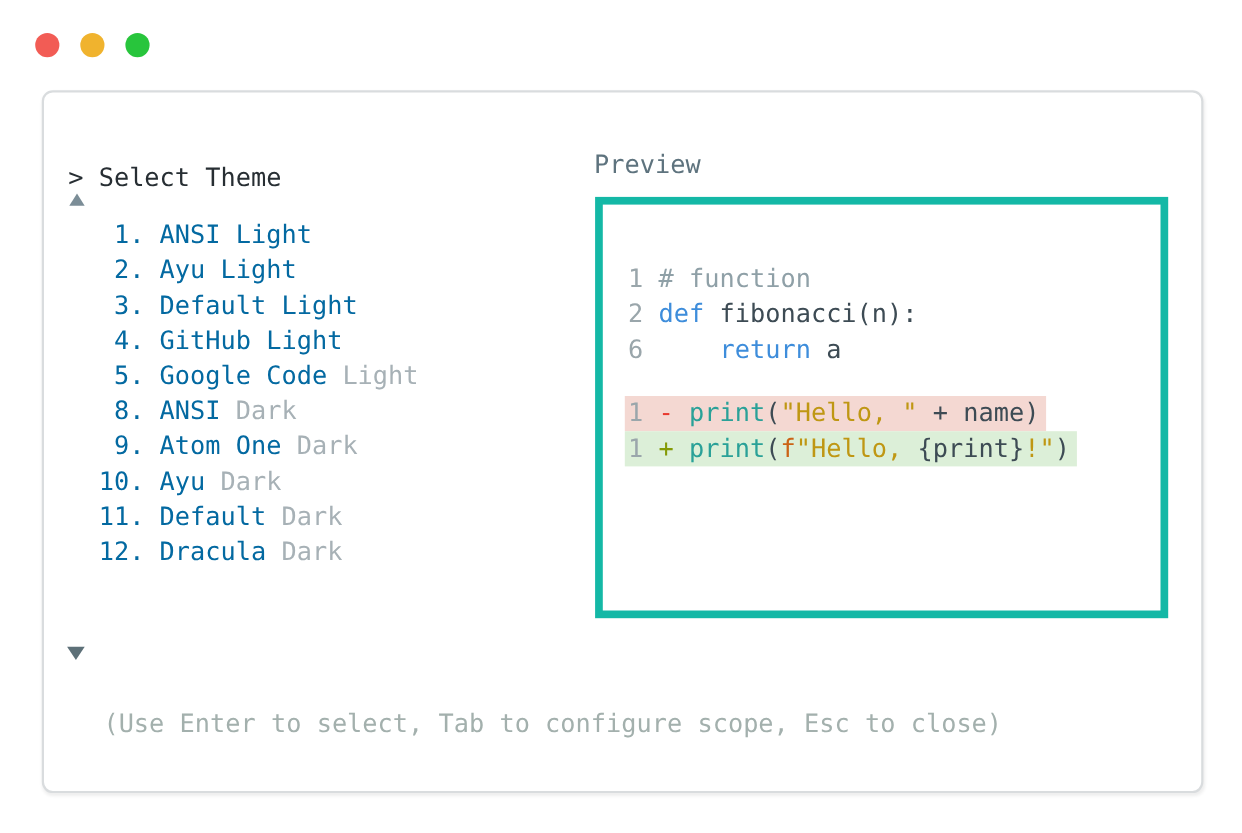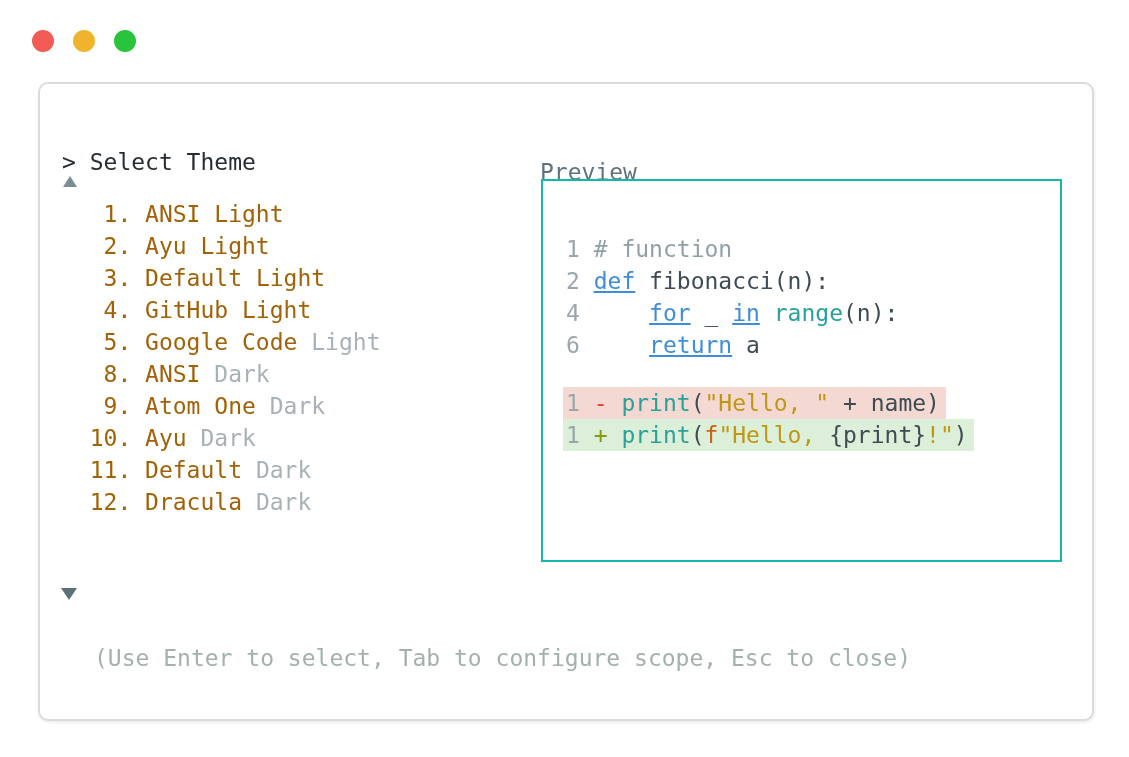--- a/index.html
+++ b/index.html
@@ -11,57 +11,57 @@
   .traffic{position:absolute;left:32px;top:30px;display:flex;gap:19px;}
   .light{width:22px;height:22px;border-radius:50%;}
   
   .window{
     position:absolute;left:38px;top:82px;width:1052px;height:635px;
     border:2px solid #d9dcde;border-radius:10px;background:#ffffff;
     box-shadow:1px 2px 3px rgba(0,0,0,0.07);
   }
   .mono{font-size:23px;line-height:32px;white-space:pre;}
   .prompt{position:absolute;left:22px;top:50px;color:#272e33;margin-top:12px;}
-  .preview-label{position:absolute;left:500px;top:50px;color:#5e737e;margin-top:22px;}
+  .preview-label{position:absolute;left:500px;top:50px;color:#5e737e;}
   .scroll-up{
     position:absolute;left:23px;top:92px;width:0;height:0;
     border-left:7px solid transparent;border-right:7px solid transparent;
     border-bottom:11px solid #7b8d97;
   }
   .scroll-down{
     position:absolute;left:21px;top:504px;width:0;height:0;
     border-left:8px solid transparent;border-right:8px solid transparent;
     border-top:12px solid #5d7078;
   }
   .theme-list{position:absolute;left:22px;top:114px;}
   .theme-row{position:relative;font-size:23px;line-height:32px;white-space:pre;cursor:default;}
-  .item-text{color:#a16207;}
+  .item-text{color:#0369a1;}
   .item-muted{color:#a7b1b6;}
   .theme-row.selected .item-text,
   .theme-row.selected .item-muted{color:#8e9d10;}
   .bullet{
     position:absolute;left:-8px;top:50%;transform:translateY(-50%);
     width:13px;height:13px;border-radius:50%;background:#8e9d10;
   }
   .hint{position:absolute;left:22px;top:558px;color:#a3b0ad;margin-left:32px;}
   
   .preview-box{
     position:absolute;left:501px;top:95px;width:521px;height:383px;
-    border:2px solid #14b8a6;background:#ffffff;box-sizing:border-box;
+    border:7px solid #14b8a6;background:#ffffff;box-sizing:border-box;
   }
   .code{position:absolute;left:0;top:0;right:0;padding:52px 0 0 20px;}
   .code-row{font-size:23px;line-height:32px;white-space:pre;}
   .row-inner{display:inline-block;padding:0 6px 0 3px;}
   .row-removed{background:#f4d8d2;}
   .row-added{background:#dcefd8;}
   .spacer{height:26px;}
   .ln{color:#9aa6ab;}
   .s-plain{color:#3d4b54;}
   .s-comment{color:#8fa0a7;}
-  .s-keyword{color:#3e8ddb;text-decoration:underline;}
+  .s-keyword{color:#3e8ddb;}
   .s-function{color:#2aa198;}
   .s-number{color:#849a06;}
   .s-string{color:#bf9713;}
   .s-string-prefix{color:#cb6316;}
   .s-diff-minus{color:#e8392e;}
   .s-diff-plus{color:#849a06;}
 </style>
 </head>
 <body>
 
@@ -87,21 +87,20 @@
       <div class="theme-row"><span class="item-text">  10. Ayu </span><span class="item-muted">Dark</span></div>
       <div class="theme-row"><span class="item-text">  11. Default </span><span class="item-muted">Dark</span></div>
       <div class="theme-row"><span class="item-text">  12. Dracula </span><span class="item-muted">Dark</span></div>
     </div>
   <div class="scroll-down"></div>
 
   <div class="preview-box">
     <div class="code" id="code">
         <div class="code-row"><span class="row-inner"><span class="ln">1 </span><span class="s-comment"># function</span></span></div>
         <div class="code-row"><span class="row-inner"><span class="ln">2 </span><span class="s-keyword">def</span><span class="s-plain"> fibonacci(n):</span></span></div>
-        <div class="code-row"><span class="row-inner"><span class="ln">4 </span><span class="s-plain">    </span><span class="s-keyword">for</span><span class="s-plain"> _ </span><span class="s-keyword">in</span><span class="s-plain"> </span><span class="s-function">range</span><span class="s-plain">(n):</span></span></div>
         <div class="code-row"><span class="row-inner"><span class="ln">6 </span><span class="s-plain">    </span><span class="s-keyword">return</span><span class="s-plain"> a</span></span></div>
         <div class="spacer"></div>
         <div class="code-row"><span class="row-inner row-removed"><span class="ln">1 </span><span class="s-diff-minus">- </span><span class="s-function">print</span><span class="s-plain">(</span><span class="s-string">"Hello, "</span><span class="s-plain"> + name)</span></span></div>
         <div class="code-row"><span class="row-inner row-added"><span class="ln">1 </span><span class="s-diff-plus">+ </span><span class="s-function">print</span><span class="s-plain">(</span><span class="s-string-prefix">f</span><span class="s-string">"Hello, </span><span class="s-plain">{print}</span><span class="s-string">!"</span><span class="s-plain">)</span></span></div>
       </div>
   </div>
 
   <div class="hint mono">(Use Enter to select, Tab to configure scope, Esc to close)</div>
 </div>
 

